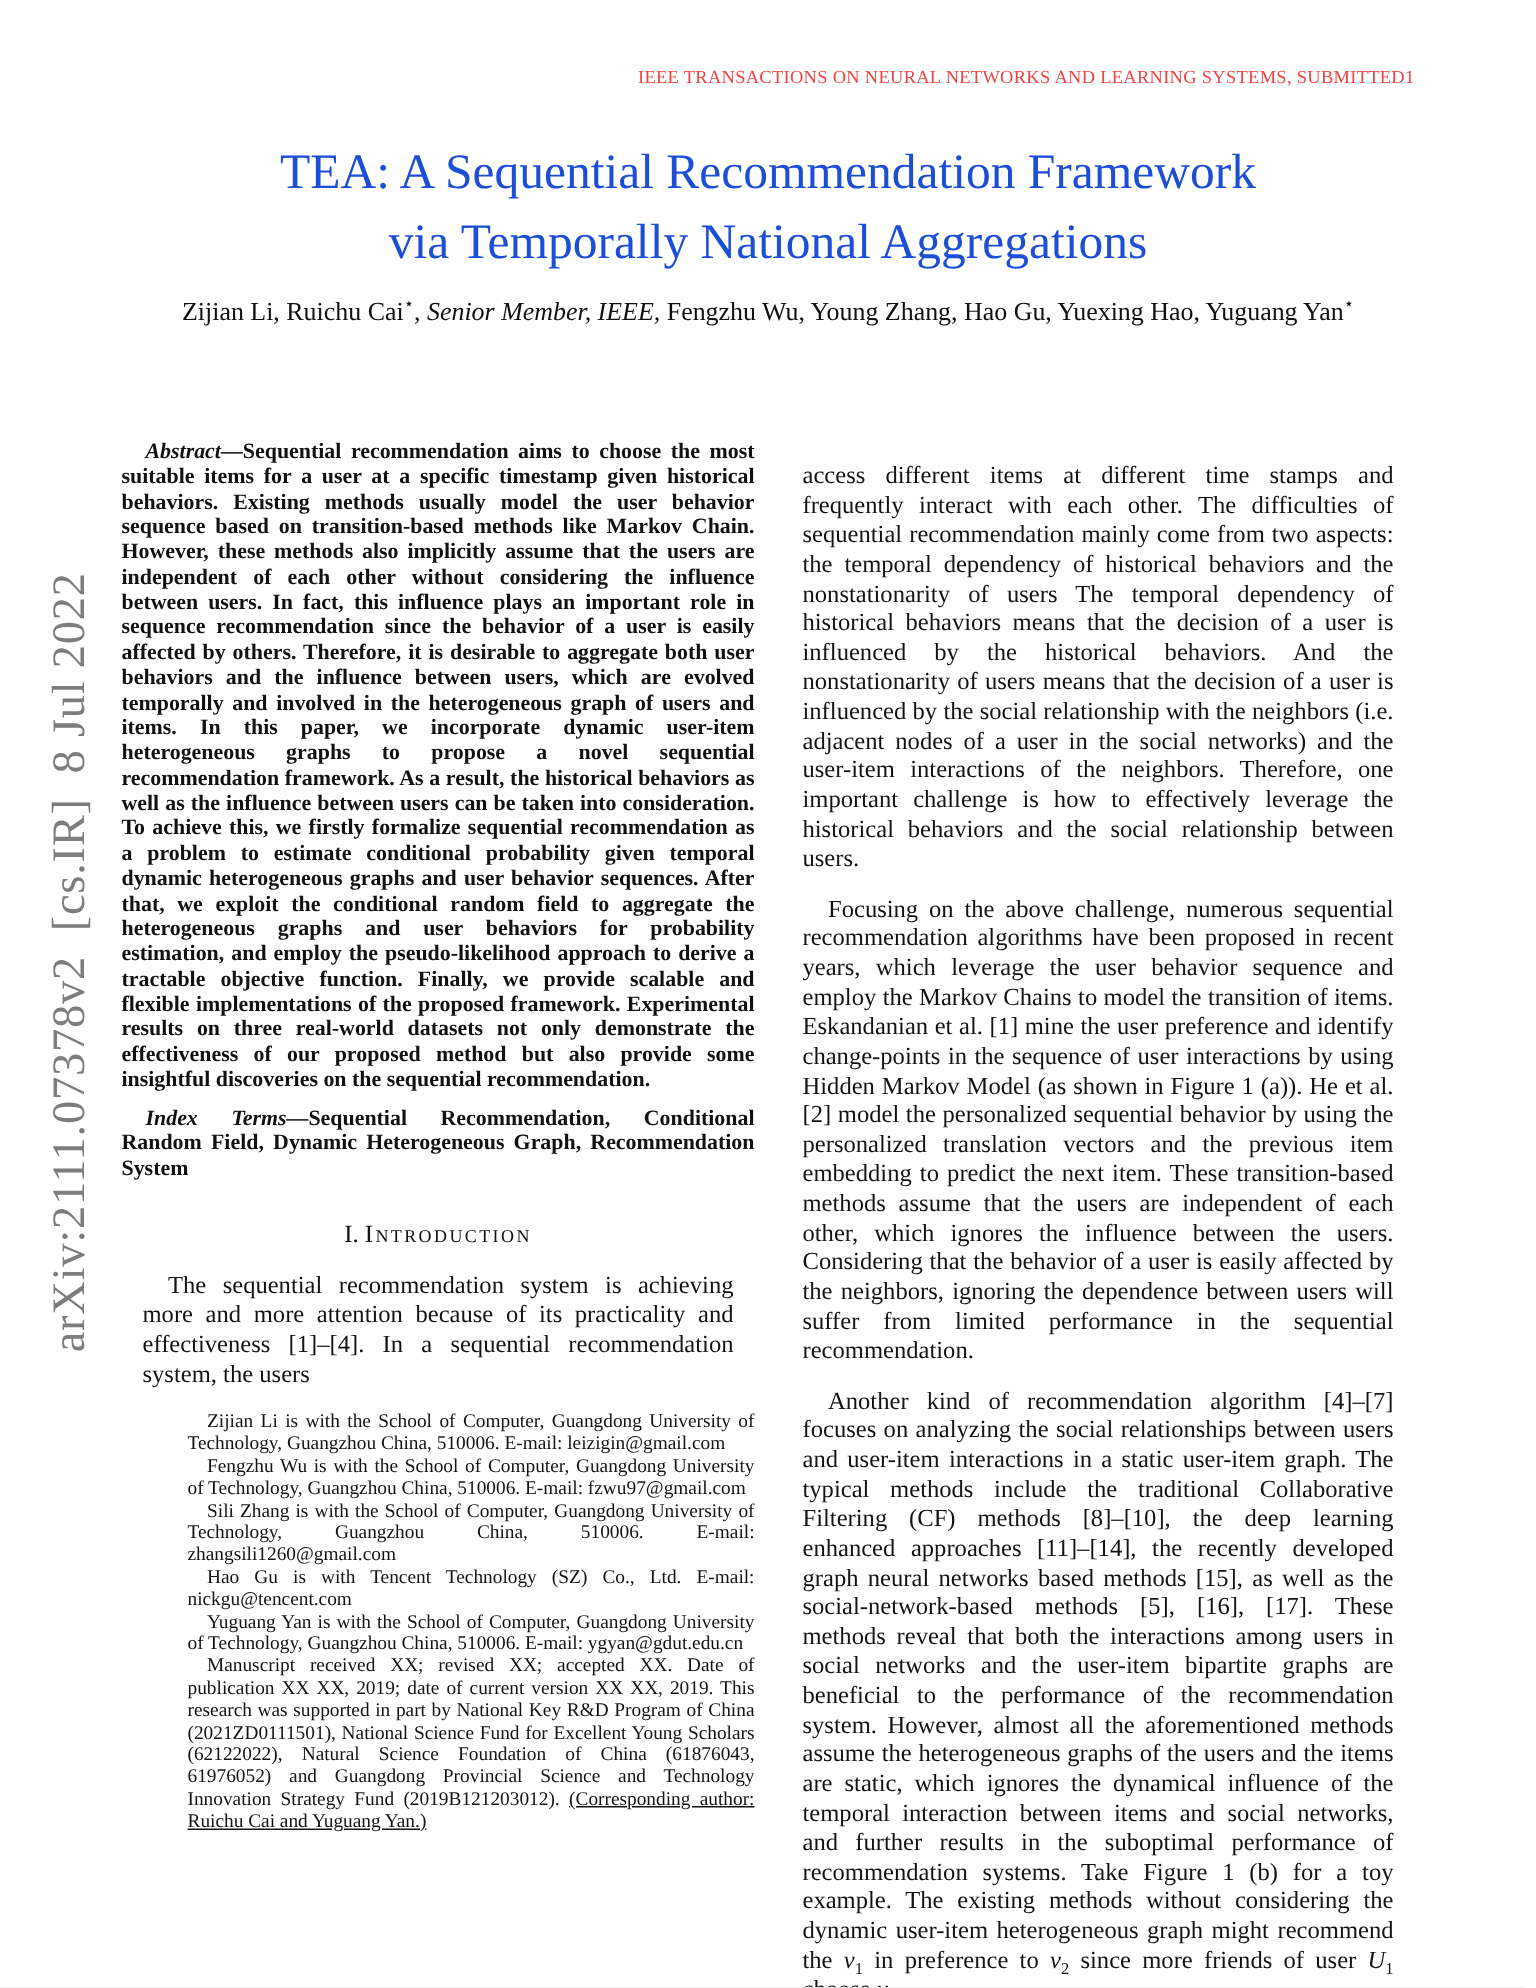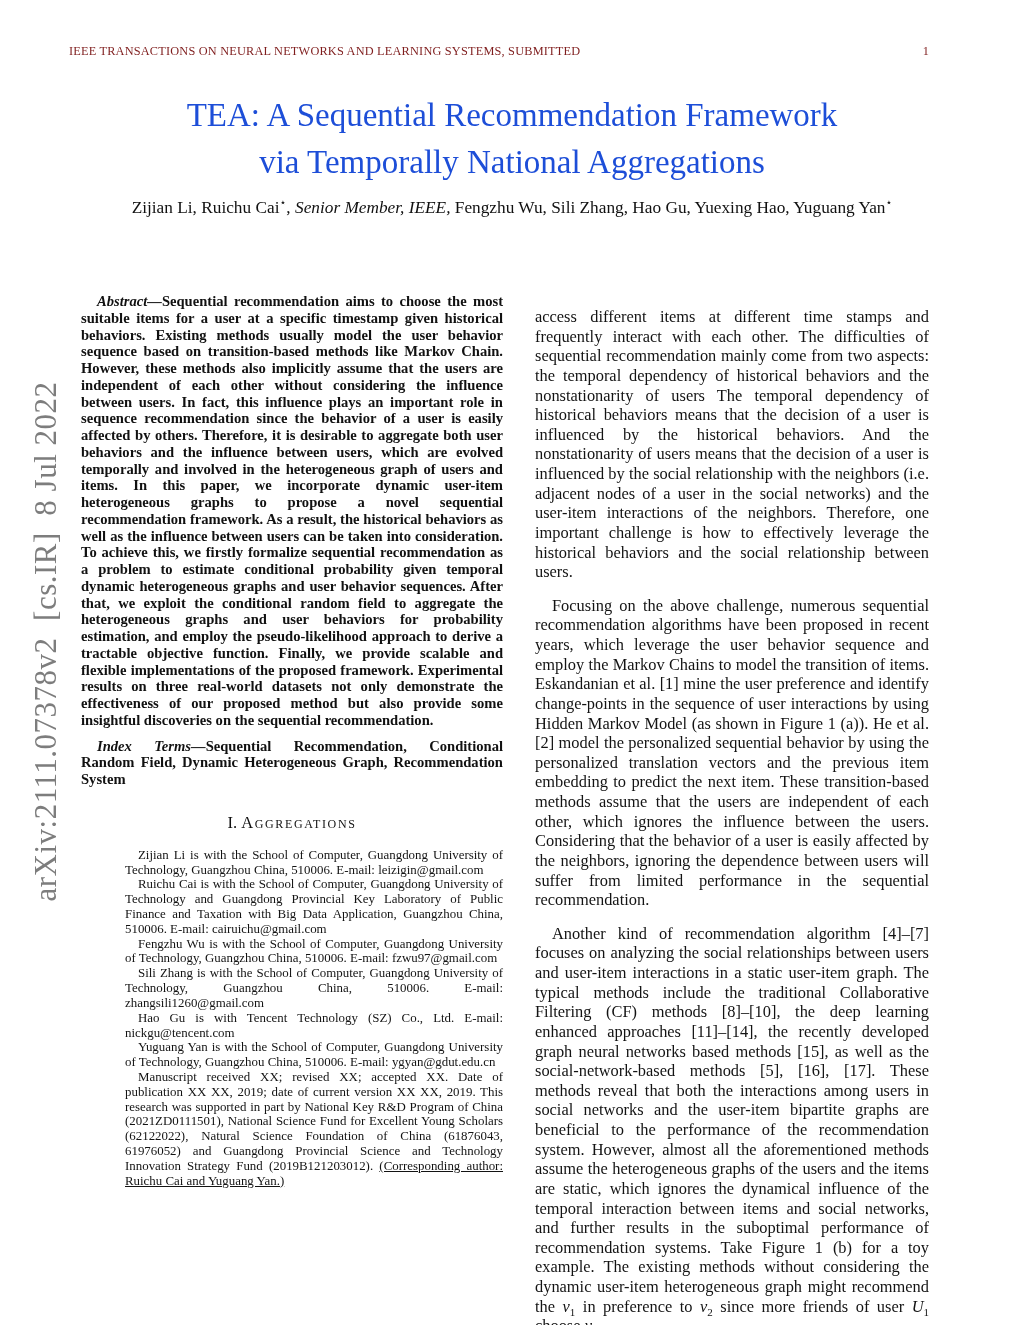--- a/index.html
+++ b/index.html
@@ -9,23 +9,23 @@
     margin:0 auto;
   }
   
   .arxiv{
     position:absolute;left:46px;top:658px;
     transform:translate(-50%,-50%) rotate(-90deg);
     white-space:pre;font-size:31px;color:#7d7d7d;letter-spacing:0.5px;
   }
   
   .header{
-    position:absolute;top:44px;left:69px;width:860px;
-    display:flex;justify-content:space-between;
-    font-size:12.3px;letter-spacing:0.2px;color:#7f1d1d;
+    position:absolute;top:44px;left:83px;width:860px;
+    display:flex;justify-content:flex-end;
+    font-size:12.3px;letter-spacing:0.2px;color:#ef4444;
   }
   
   .title{
     position:absolute;top:92px;left:0;width:100%;margin:0;
     text-align:center;font-size:33px;font-weight:400;line-height:47px;color:#1d4ed8;
   }
   .title .tline{display:block;}
   
   .authors{
     position:absolute;top:198px;left:0;width:100%;
@@ -75,35 +75,35 @@
   <div class="header">
     <span>IEEE TRANSACTIONS ON NEURAL NETWORKS AND LEARNING SYSTEMS, SUBMITTED</span>
     <span>1</span>
   </div>
 
   <h1 class="title">
     <span class="tline">TEA: A Sequential Recommendation Framework</span>
     <span class="tline">via Temporally National Aggregations</span>
   </h1>
 
-  <div class="authors"><span>Zijian Li, Ruichu Cai</span><sup>⋆</sup><span>, </span><i>Senior Member, IEEE,</i><span> Fengzhu Wu, Sili Zhang, Hao Gu, Yuexing Hao, Yuguang Yan</span><sup>⋆</sup></div>
+  <div class="authors"><span>Zijian Li, Ruichu Cai</span><sup>⋆</sup><span>, </span><i>Senior Member, IEEE,</i><span> Fengzhu Wu, Young Zhang, Hao Gu, Yuexing Hao, Yuguang Yan</span><sup>⋆</sup></div>
 
   <div class="cols">
 
     <div class="col">
       <p class="abs"><i>Abstract—</i><span>Sequential recommendation aims to choose the most suitable items for a user at a specific timestamp given historical behaviors. Existing methods usually model the user behavior sequence based on transition-based methods like Markov Chain. However, these methods also implicitly assume that the users are independent of each other without considering the influence between users. In fact, this influence plays an important role in sequence recommendation since the behavior of a user is easily affected by others. Therefore, it is desirable to aggregate both user behaviors and the influence between users, which are evolved temporally and involved in the heterogeneous graph of users and items.  In this paper, we incorporate dynamic user-item heterogeneous graphs to propose a novel sequential recommendation framework. As a result, the historical behaviors as well as the influence between users can be taken into consideration. To achieve this, we firstly formalize sequential recommendation as a problem to estimate conditional probability given temporal dynamic heterogeneous graphs and user behavior sequences. After that, we exploit the conditional random field to aggregate the heterogeneous graphs and user behaviors for probability estimation, and employ the pseudo-likelihood approach to derive a tractable objective function. Finally, we provide scalable and flexible implementations of the proposed framework. Experimental results on three real-world datasets not only demonstrate the effectiveness of our proposed method but also provide some insightful discoveries on the sequential recommendation.</span></p>
 
       <p class="abs idx"><i>Index Terms—</i><span>Sequential Recommendation, Conditional Random Field, Dynamic Heterogeneous Graph, Recommendation System</span></p>
 
-      <h2 class="sec"><span>I.</span> <span class="sc">Aggregations</span></h2>
+      <h2 class="sec"><span>I.</span> <span class="sc">Introduction</span></h2>
 
+      <p class="body ind">The sequential recommendation system is achieving more and more attention because of its practicality and effectiveness [1]–[4]. In a sequential recommendation system, the users</p>
 
       <div class="fns">
         <p class="fn">Zijian Li is with the School of Computer, Guangdong University of Technology, Guangzhou China, 510006. E-mail: leizigin@gmail.com</p>
-        <p class="fn">Ruichu Cai is with the School of Computer, Guangdong University of Technology and Guangdong Provincial Key Laboratory of Public Finance and Taxation with Big Data Application, Guangzhou China, 510006. E-mail: cairuichu@gmail.com</p>
         <p class="fn">Fengzhu Wu is with the School of Computer, Guangdong University of Technology, Guangzhou China, 510006. E-mail: fzwu97@gmail.com</p>
         <p class="fn">Sili Zhang is with the School of Computer, Guangdong University of Technology, Guangzhou China, 510006. E-mail: zhangsili1260@gmail.com</p>
         <p class="fn">Hao Gu is with Tencent Technology (SZ) Co., Ltd. E-mail: nickgu@tencent.com</p>
         <p class="fn">Yuguang Yan is with the School of Computer, Guangdong University of Technology, Guangzhou China, 510006. E-mail: ygyan@gdut.edu.cn</p>
         <p class="fn"><span>Manuscript received XX; revised XX; accepted XX. Date of publication XX XX, 2019; date of current version XX XX, 2019. This research was supported in part by National Key R&amp;D Program of China (2021ZD0111501), National Science Fund for Excellent Young Scholars (62122022), Natural Science Foundation of China (61876043, 61976052) and Guangdong Provincial Science and Technology Innovation Strategy Fund (2019B121203012). </span><span class="ul">(Corresponding author: Ruichu Cai and Yuguang Yan.)</span></p>
       </div>
     </div>
 
     <div class="col">
       <p class="body">access different items at different time stamps and frequently interact with each other. The difficulties of sequential recommendation mainly come from two aspects: the temporal dependency of historical behaviors and the nonstationarity of users The temporal dependency of historical behaviors means that the decision of a user is influenced by the historical behaviors. And the nonstationarity of users means that the decision of a user is influenced by the social relationship with the neighbors (i.e. adjacent nodes of a user in the social networks) and the user-item interactions of the neighbors. Therefore, one important challenge is how to effectively leverage the historical behaviors and the social relationship between users.</p>

